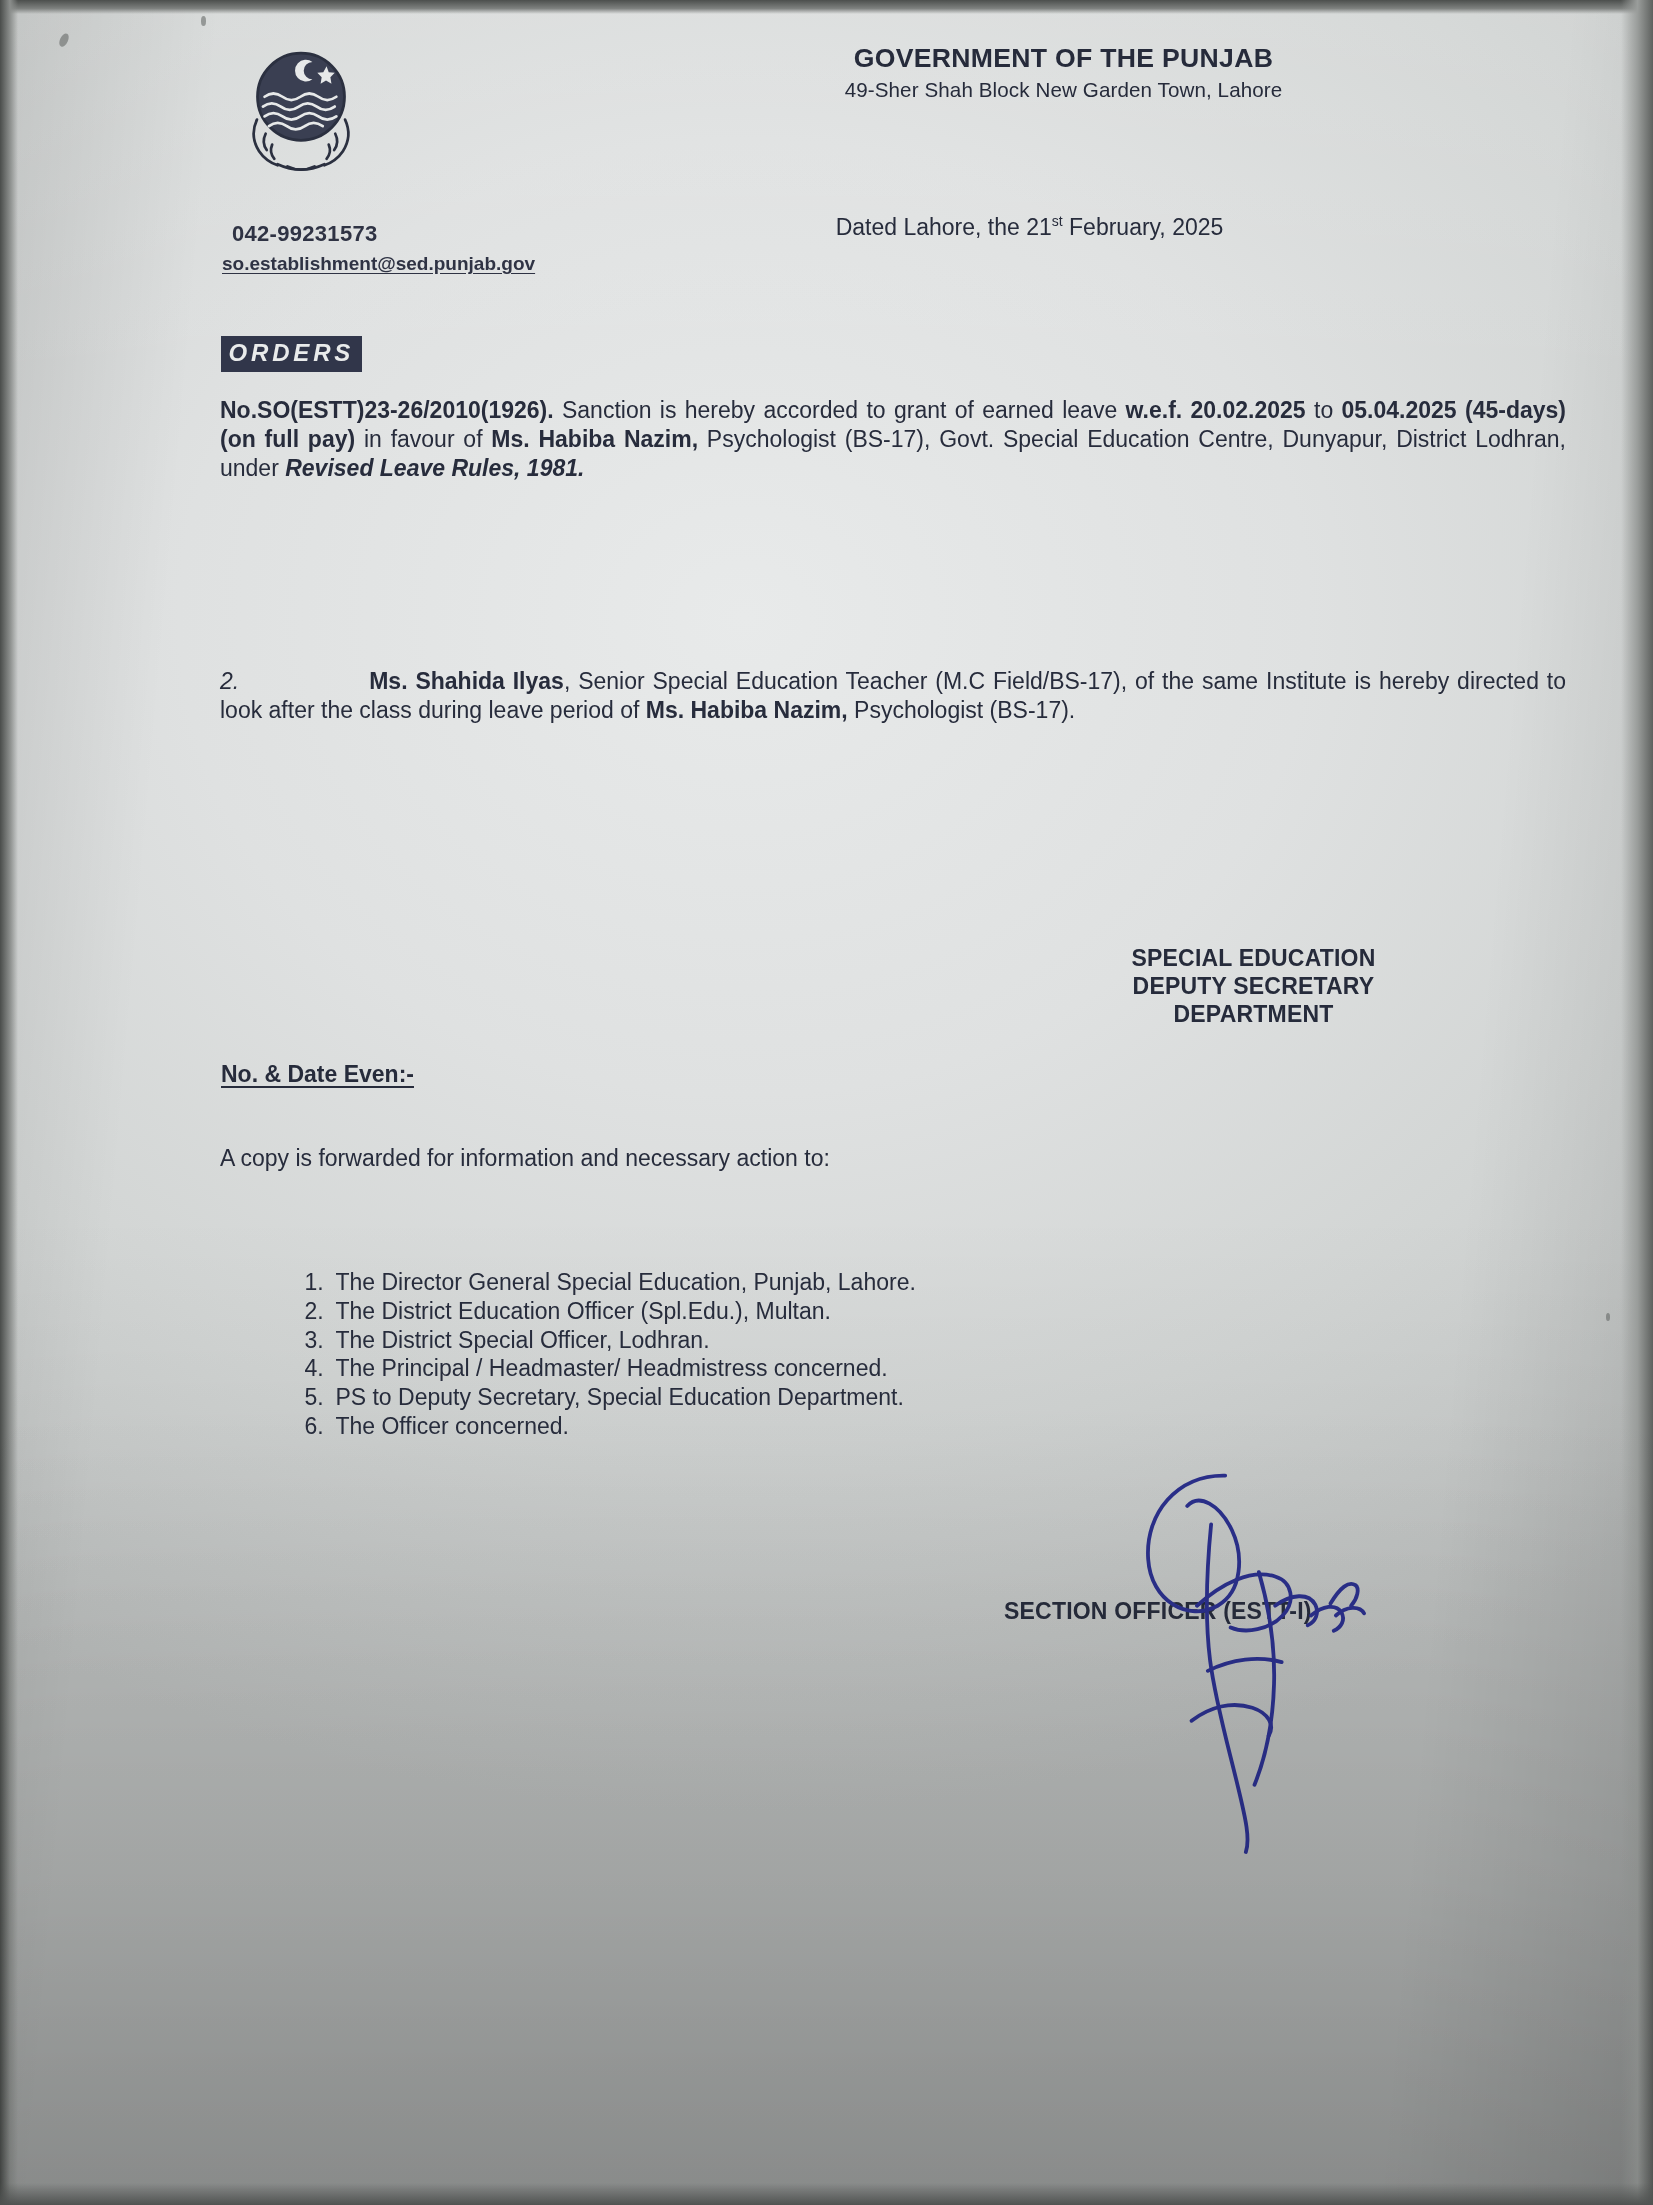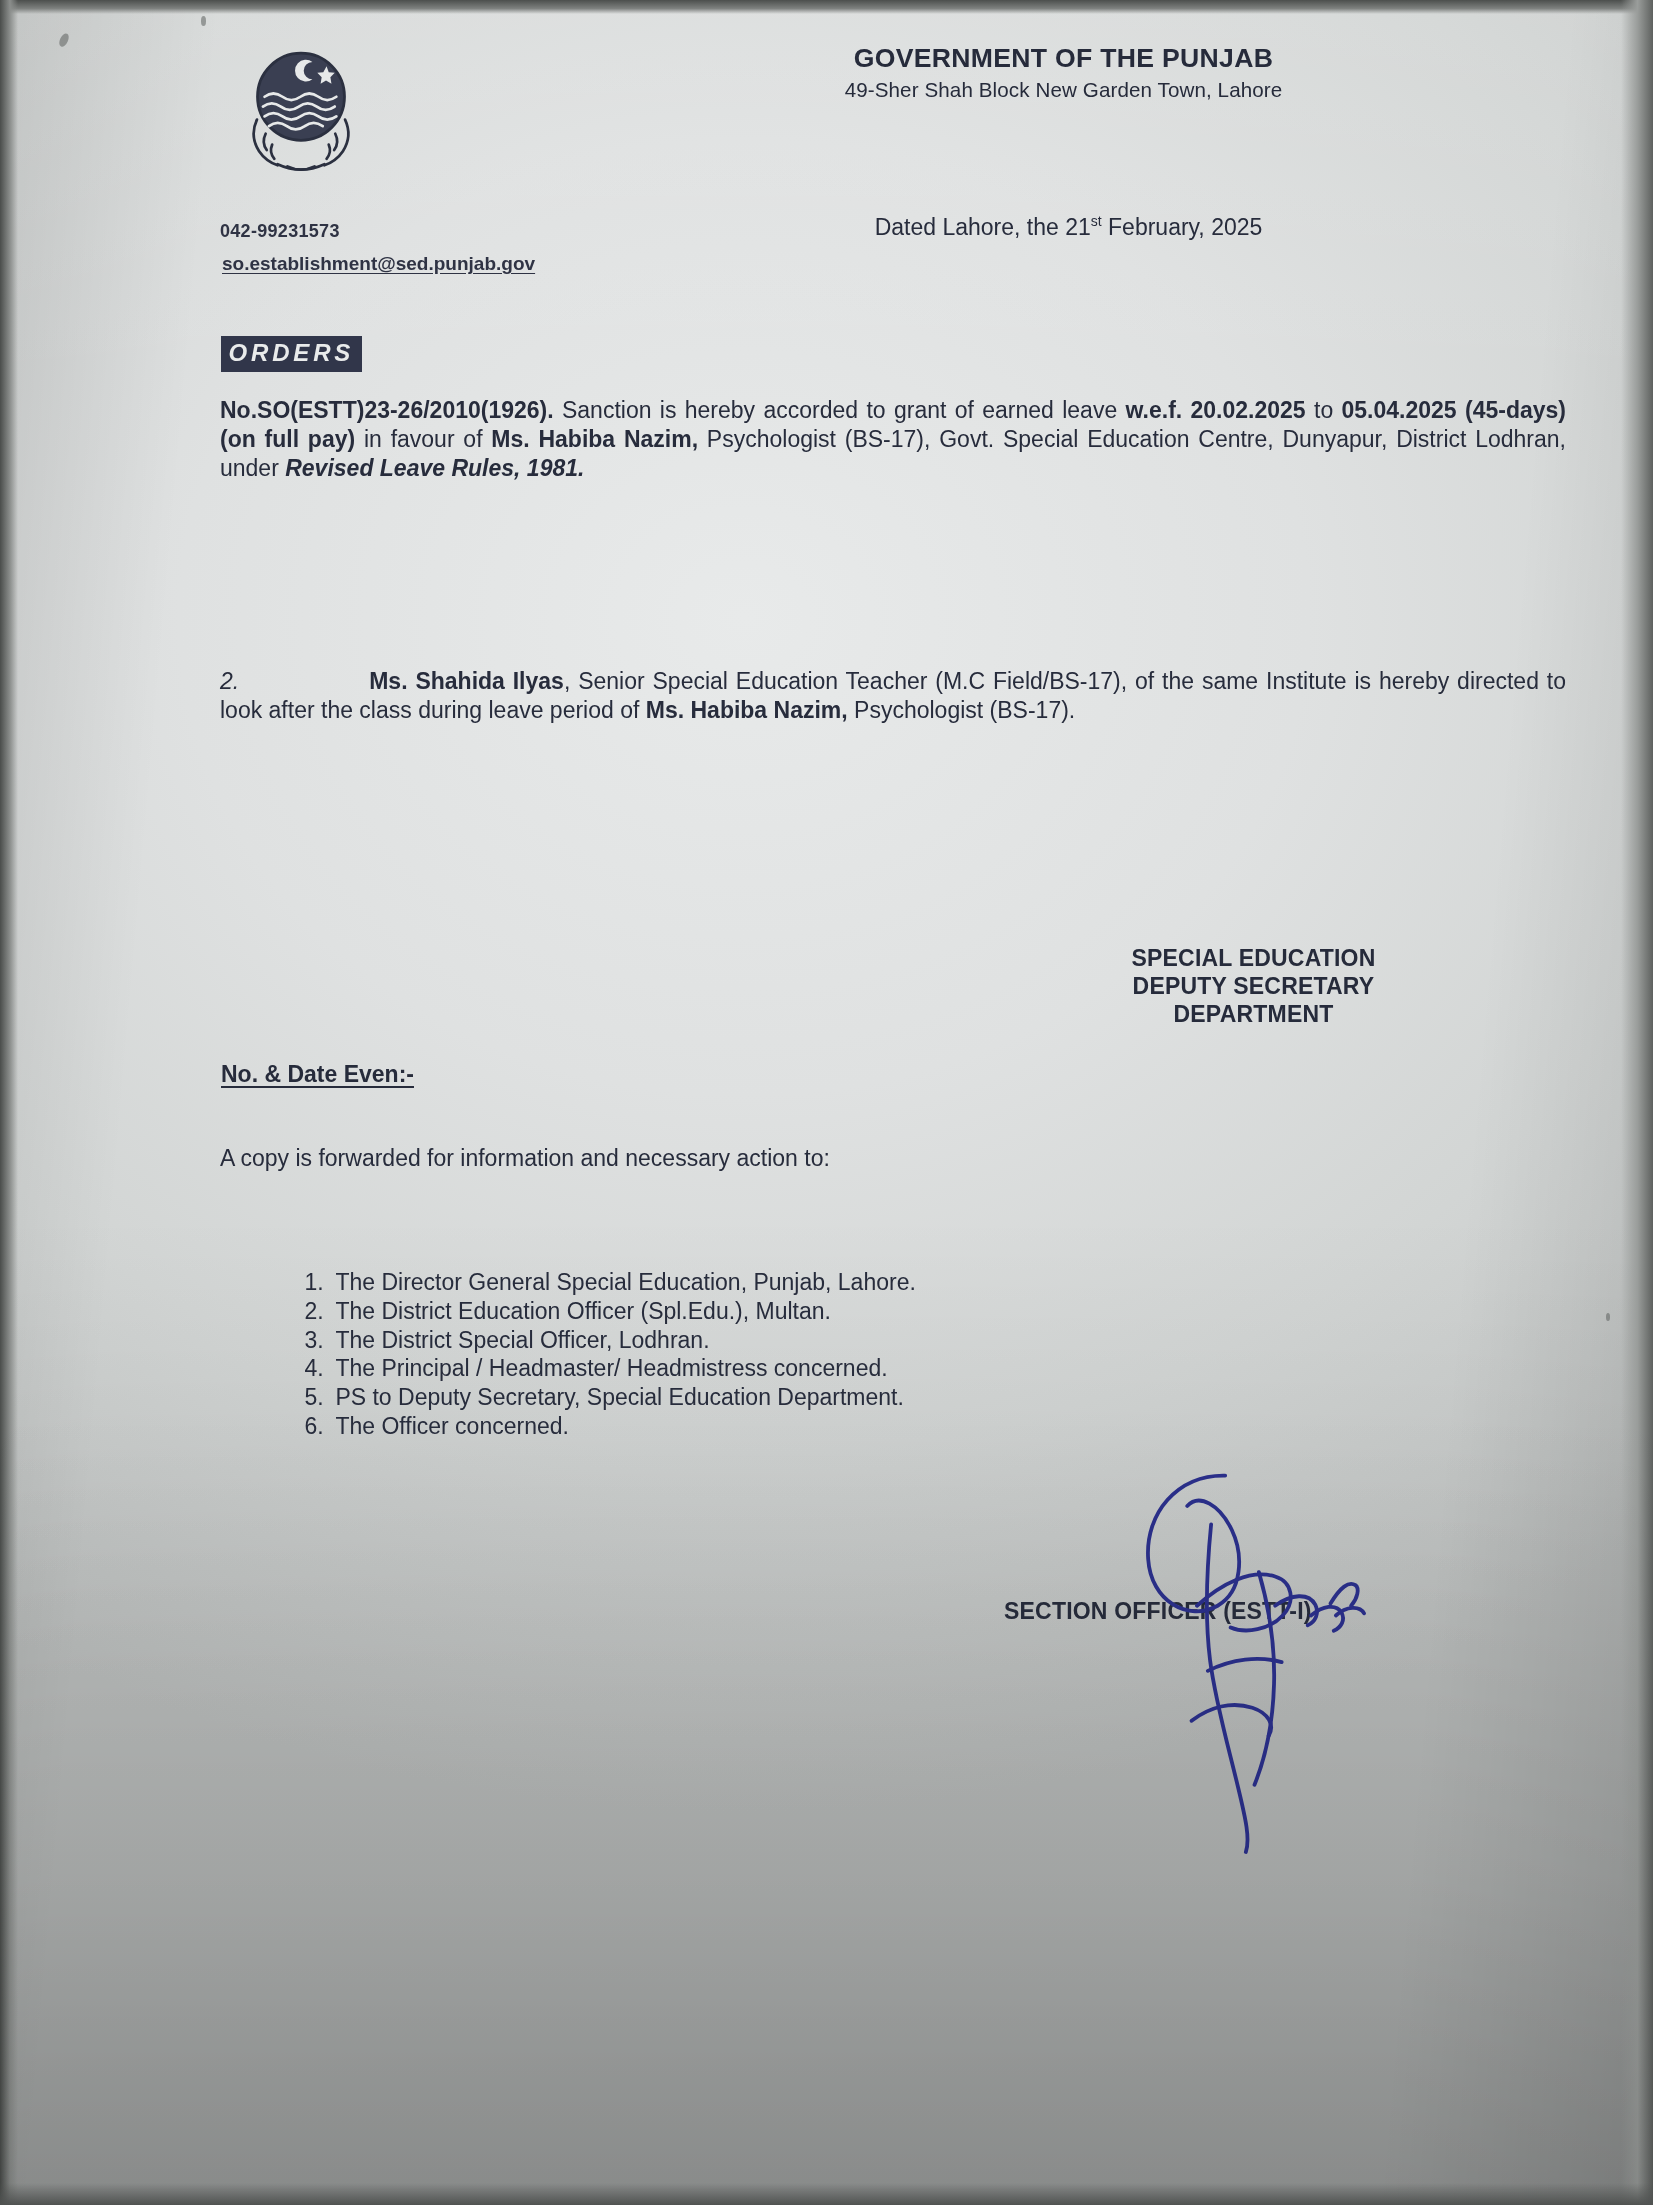--- a/index.html
+++ b/index.html
@@ -80,23 +80,23 @@
   .crest {
     position: absolute;
     left: 233px;
     top: 38px;
     width: 136px;
     height: 136px;
   }
 
   .phone {
     position: absolute;
-    left: 220px;
+    left: 232px;
     top: 221px;
-    font-size: 18px;
+    font-size: 22px;
     font-weight: bold;
     letter-spacing: 0.3px;
     color: #2f3344;
   }
   .email {
     position: absolute;
     left: 222px;
     top: 253px;
     font-size: 19px;
     font-weight: bold;
@@ -126,21 +126,21 @@
     line-height: 1.18;
   }
   .hdr .l3 {
     font-size: 20.6px;
     font-weight: normal;
     margin-top: 3.3px;
     letter-spacing: 0.1px;
   }
   .dated {
     position: absolute;
-    left: 591px;
+    left: 552px;
     top: 213px;
     width: 955px;
     text-align: center;
     font-size: 23px;
     color: #272c3c;
   }
   .dated sup { font-size: 14px; }
 
   .orders {
     position: absolute;

